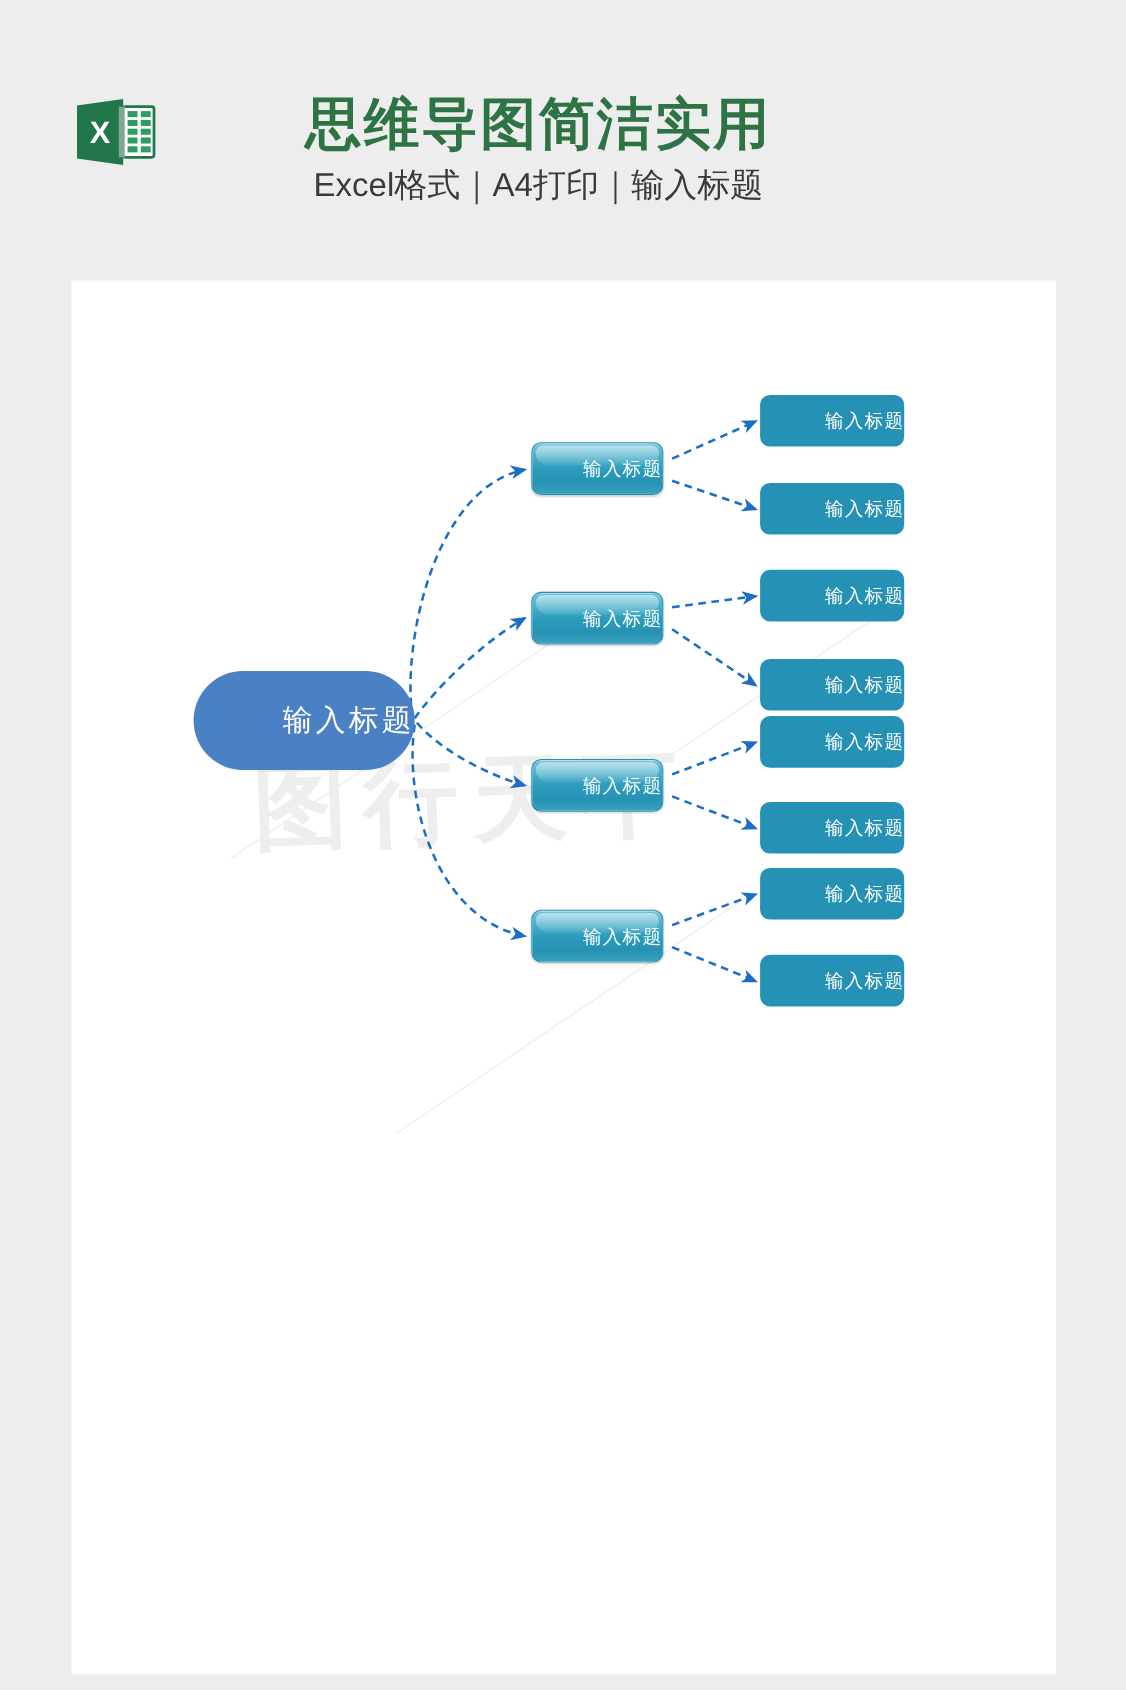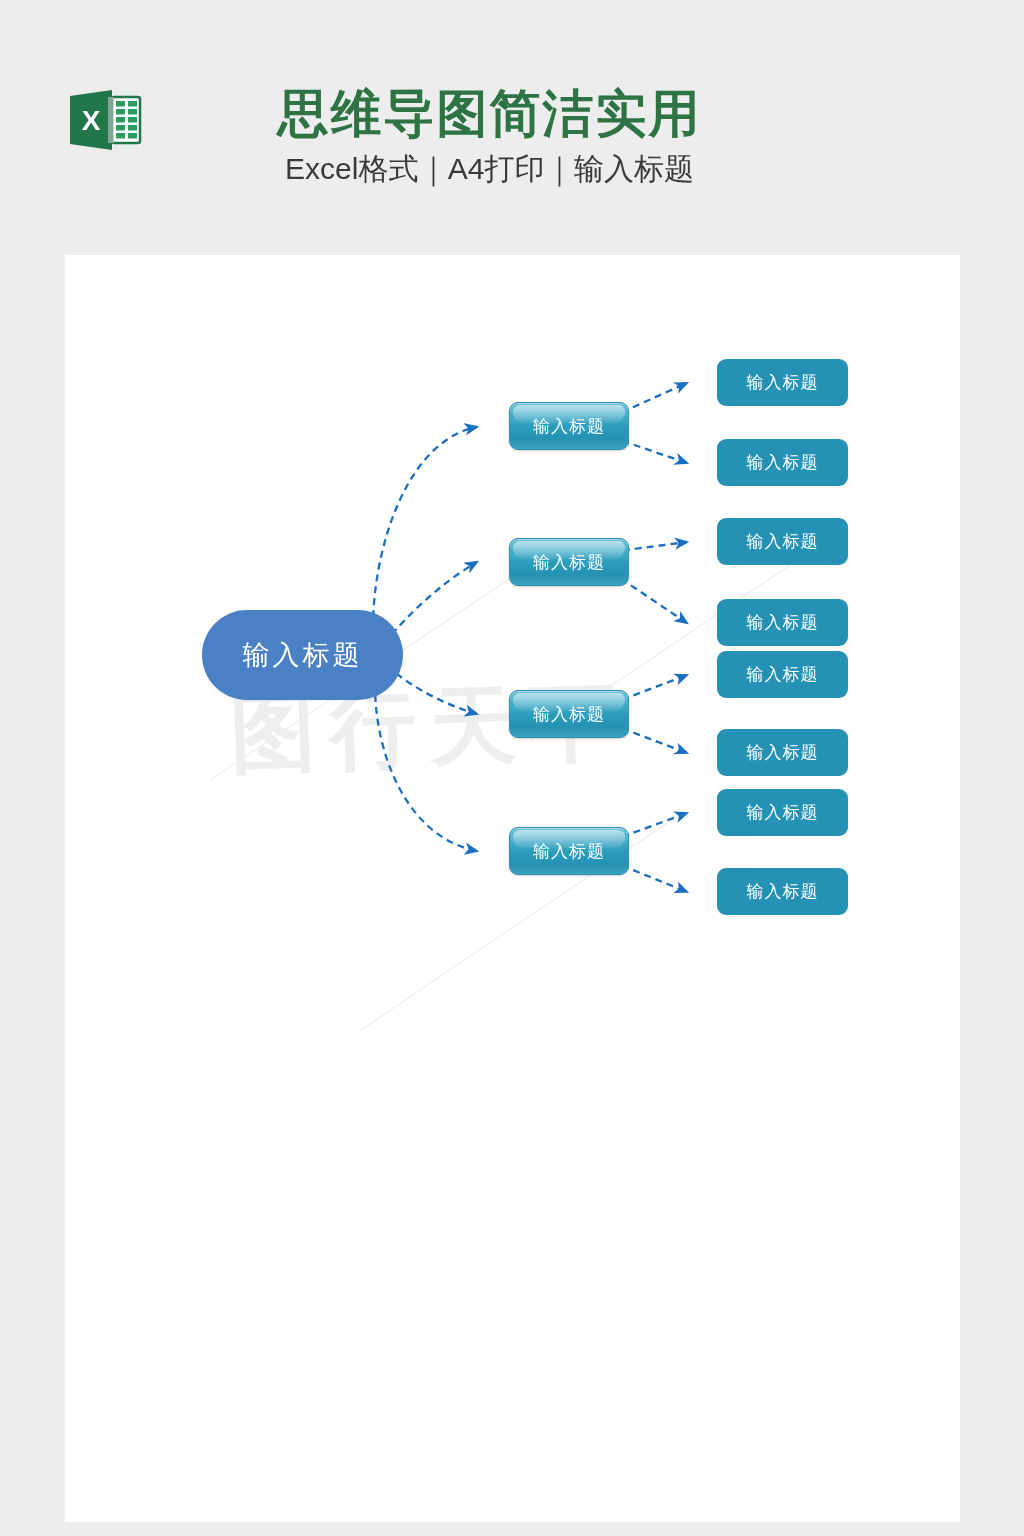--- a/index.html
+++ b/index.html
@@ -117,25 +117,24 @@
     background: #ebebeb;
     height: 1px;
     transform-origin: left center;
   }
 
   
   .node {
     position: absolute;
     display: flex;
     align-items: center;
-    justify-content: center;
+    justify-content: flex-end;
     color: #ffffff;
     font-family: "DejaVu Sans", "Liberation Sans", sans-serif;
     white-space: nowrap;
-    margin-left: 26px;
   }
 
   .node-root {
     width: 201px;
     height: 90px;
     border-radius: 45px;
     background: #4a80c4;
     font-size: 27px;
     letter-spacing: 3px;
     box-shadow: 0 1px 2px rgba(0,0,0,0.06);

